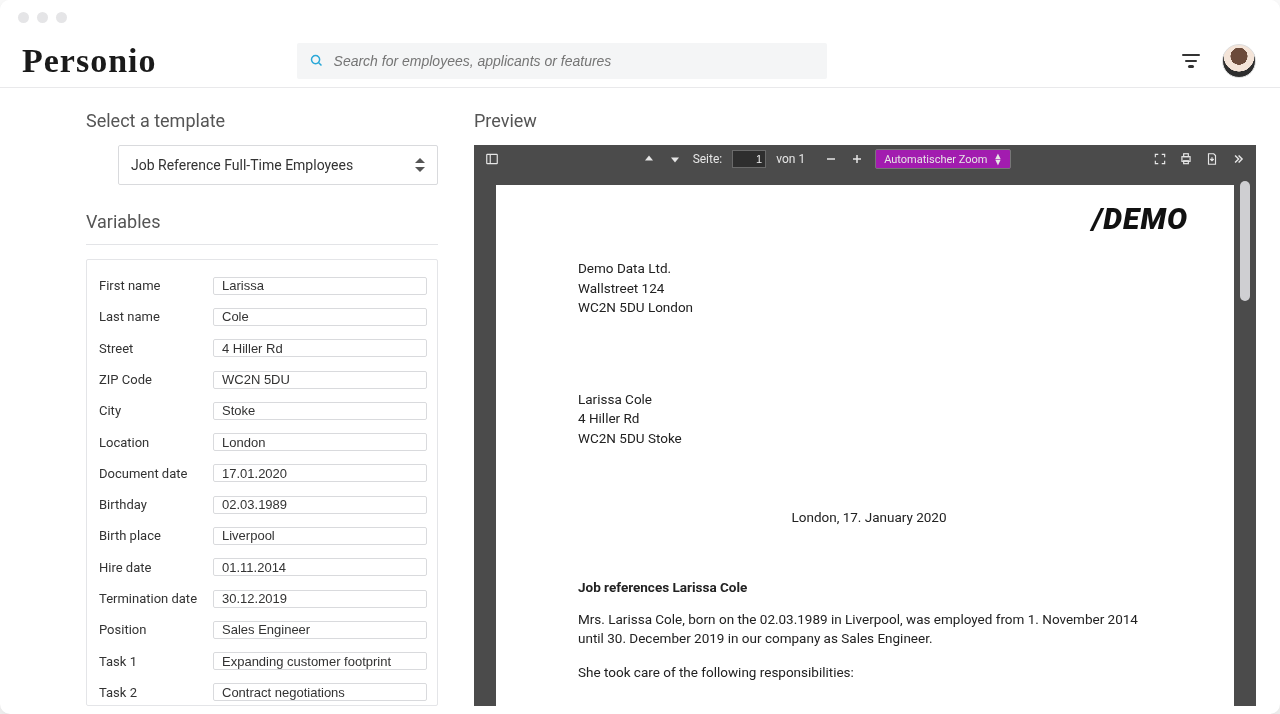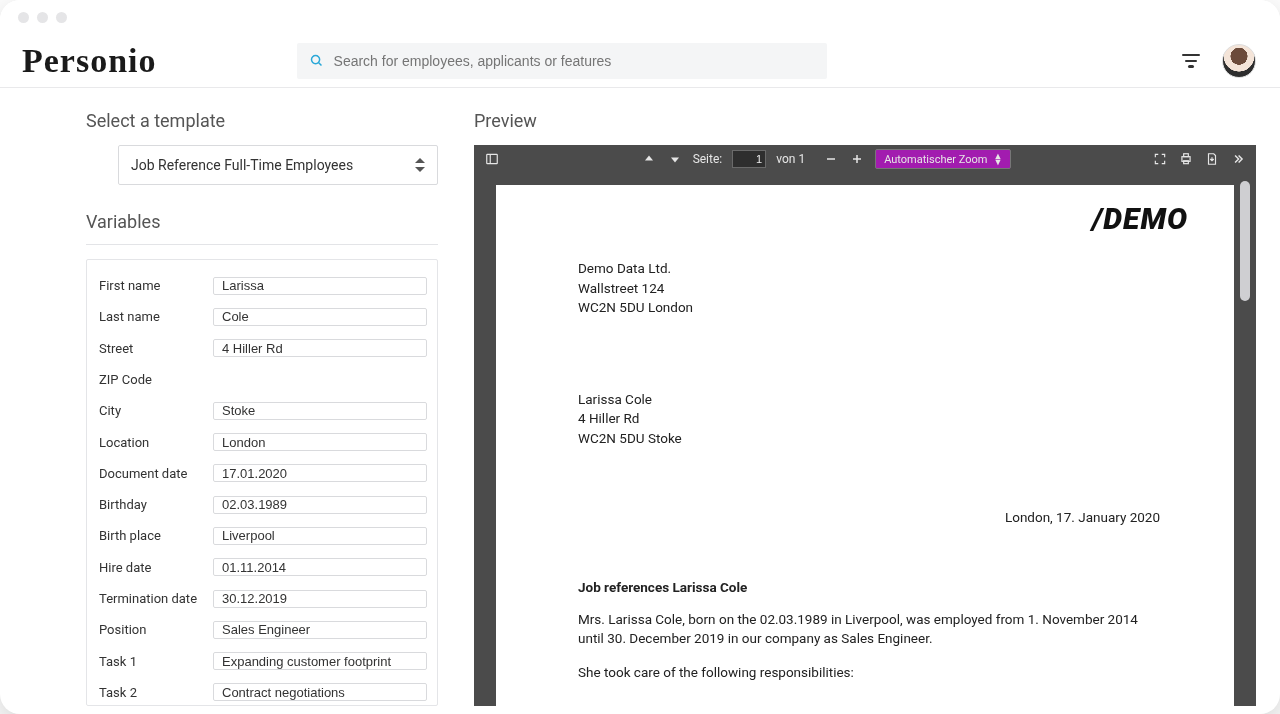--- a/index.html
+++ b/index.html
@@ -1,23 +1,23 @@
 <!DOCTYPE html>
 <html><head>
 <meta charset="utf-8">
 <style>
   * { box-sizing: border-box; margin: 0; padding: 0; }
   html, body { width: 1280px; height: 714px; font-family: -apple-system, BlinkMacSystemFont, "Segoe UI", Roboto, Helvetica, Arial, sans-serif; background: #fff; color: #222; overflow: hidden; }
-  .window-frame { width: 1280px; height: 714px; border-radius: 20px; overflow: hidden; position: relative; background: #fff; box-shadow: 0 12px 40px rgba(0,0,0,.2); }
+  .window-frame { width: 1280px; height: 714px; border-radius: 10px; overflow: hidden; position: relative; background: #fff; box-shadow: 0 12px 40px rgba(0,0,0,.2); }
   .titlebar { height: 34px; display: flex; align-items: center; padding-left: 18px; gap: 8px; background:#fff; }
   .dot { width: 11px; height: 11px; border-radius: 50%; background:#e5e5e7; }
   .topbar { display:flex; align-items:center; height:54px; padding:0 24px 0 16px; border-bottom:1px solid #e9e9eb; gap:20px; }
   .logo { font-family: "Brush Script MT", cursive; font-size:34px; font-weight:600; letter-spacing:1px; color:#1a1a1a; padding-left:6px;}
   .search-wrap { margin-left:120px; width:530px; height:36px; background:#f4f5f6; border-radius:2px; display:flex; align-items:center; padding:0 12px; gap:10px; }
-  .search-wrap input { border:none; background:transparent; outline:none; font-size:14px; color:#666; width:100%; }
+  .search-wrap input { border:none; background:transparent; outline:none; font-size:14px; color:#666; width:100%;font-style:italic; }
   .search-icon { color:#2aa8d8; display:inline-flex; }
   .topbar-right { margin-left:auto; display:flex; align-items:center; gap:22px; }
   .filter-icon { width:18px; height:14px; position:relative; }
   .filter-icon::before, .filter-icon::after, .filter-icon span { content:""; position:absolute; left:0; right:0; height:2.5px; background:#333; border-radius:2px; }
   .filter-icon::before { top:0; width:100%; }
   .filter-icon span { top:6px; left:3px; right:3px; height:2.5px; background:#333; position:absolute; border-radius:2px;}
   .filter-icon::after { bottom:0; left:6px; right:6px; }
   .avatar { width:34px; height:34px; border-radius:50%; background: radial-gradient(circle at 50% 35%, #6b4a3a 0 32%, #f4e4d8 33% 58%, #2d2d2d 59% 100%); border:1px solid #ddd; }
   .content { display:flex; height: calc(714px - 34px - 54px); padding: 22px 24px 8px 86px; gap: 36px; }
   .left-col { width: 352px; display:flex; flex-direction:column; }
@@ -37,21 +37,21 @@
   .pdfbar .spacer-flex { flex:1; }
   .pdfbar .grp { display:flex; align-items:center; gap:10px; }
   .ico { display:inline-flex; align-items:center; justify-content:center; width:16px; height:16px; color:#e6e6e6; }
   .pg-input { width:34px; height:18px; background:#2e2e2e; border:1px solid #6a6a6a; color:#eee; font-size:11px; text-align:right; padding-right:3px; }
   .zoom-pill { height:20px; background:#a21caf; border:1px solid #777; border-radius:2px; display:flex; align-items:center; padding:0 8px; gap:6px; font-size:11px; }
   .pdf-viewport { background:#4b4b4b; padding:12px 22px 0 22px; position:relative; flex:1; overflow:hidden; }
   .sheet { background:#fff; width:100%; height:100%; padding:28px 74px 0 82px; font-size:13.5px; color:#222; line-height:1.45; position:relative; }
   .demo-logo { position:absolute; top:12px; right:46px; font-weight:900; font-size:30px; font-style:italic; letter-spacing:1px; color:#111; }
   .blk { margin-bottom:14px; }
   .ref-title { font-weight:700; margin:14px 0 12px; }
-  .date-right { text-align:right; margin: 10px 0 18px; }
+  .date-right { text-align:center; margin: 10px 0 18px; }
   .scroll-track { position:absolute; right:6px; top:8px; width:10px; border-radius:5px; background:#cfcfd2; }
   .preview-wrap { display:flex; flex-direction:column; flex:1; min-height:0; }
 </style>
 </head>
 <body>
 
 <div class="window-frame">
 
   <div class="titlebar">
     <div class="dot"></div>
@@ -98,20 +98,21 @@
           <div class="var-row">
             <div class="var-label">Last name</div>
             <input class="var-input" value="Cole" style="">
           </div>
           <div class="var-row">
             <div class="var-label">Street</div>
             <input class="var-input" value="4 Hiller Rd" style="">
           </div>
           <div class="var-row">
             <div class="var-label">ZIP Code</div>
+            <input class="var-input" value="WC2N 5DU" style="">
           </div>
           <div class="var-row">
             <div class="var-label">City</div>
             <input class="var-input" value="Stoke" style="">
           </div>
           <div class="var-row">
             <div class="var-label">Location</div>
             <input class="var-input" value="London" style="">
           </div>
           <div class="var-row">

